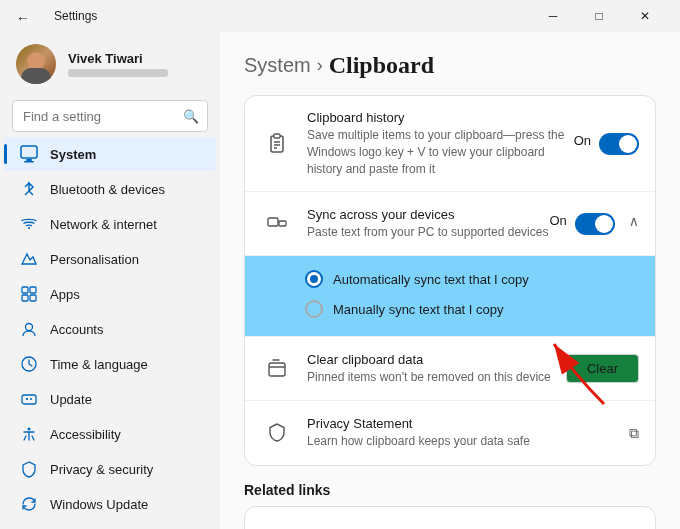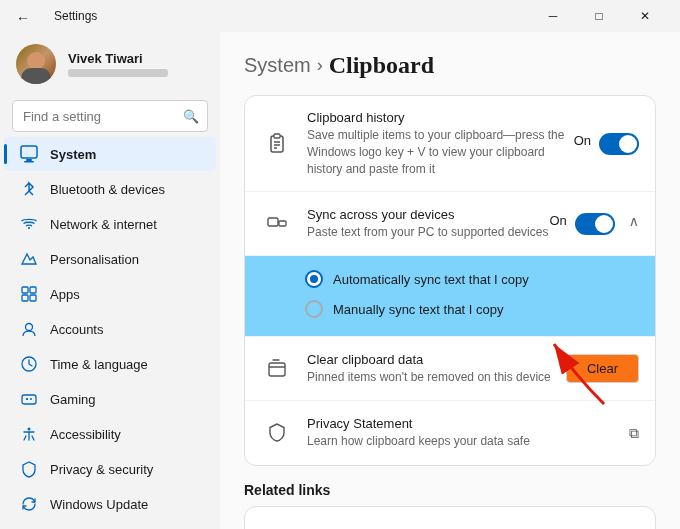--- a/index.html
+++ b/index.html
@@ -341,21 +341,21 @@
       border-radius: 50%;
       background: #0067c0;
     }
     .radio-text {
       font-size: 13px;
       color: #1a1a1a;
     }
 
     
     .clear-btn {
-      background: #f97316;
+      background: #15803d;
       border: 1px solid #d0d0d0;
       border-radius: 4px;
       padding: 6px 20px;
       font-size: 13px;
       cursor: pointer;
       color: #1a1a1a;
     }
 
     
     .ext-link-icon {
@@ -494,21 +494,21 @@
 
       <div class="nav-item">
         <span class="nav-icon">
           <svg width="18" height="18" viewBox="0 0 18 18" fill="none">
               <rect x="2" y="5" width="14" height="9" rx="2" stroke="#0067c0" stroke-width="1.3" fill="none"></rect>
               <line x1="8" y1="9" x2="6" y2="9" stroke="#0067c0" stroke-width="1.3"></line>
               <line x1="7" y1="8" x2="7" y2="10" stroke="#0067c0" stroke-width="1.3"></line>
               <circle cx="11" cy="9" r="1" fill="#0067c0"></circle>
             </svg>
         </span>
-        <span>Gaming</span>
+        <span>Update</span>
       </div>
 
       <div class="nav-item">
         <span class="nav-icon">
           <svg width="18" height="18" viewBox="0 0 18 18" fill="none">
               <circle cx="9" cy="4" r="1.5" fill="#0067c0"></circle>
               <path d="M4 7H14M9 7V15M6 11L4 15M12 11L14 15" stroke="#0067c0" stroke-width="1.3" stroke-linecap="round"></path>
             </svg>
         </span>
         <span>Accessibility</span>

